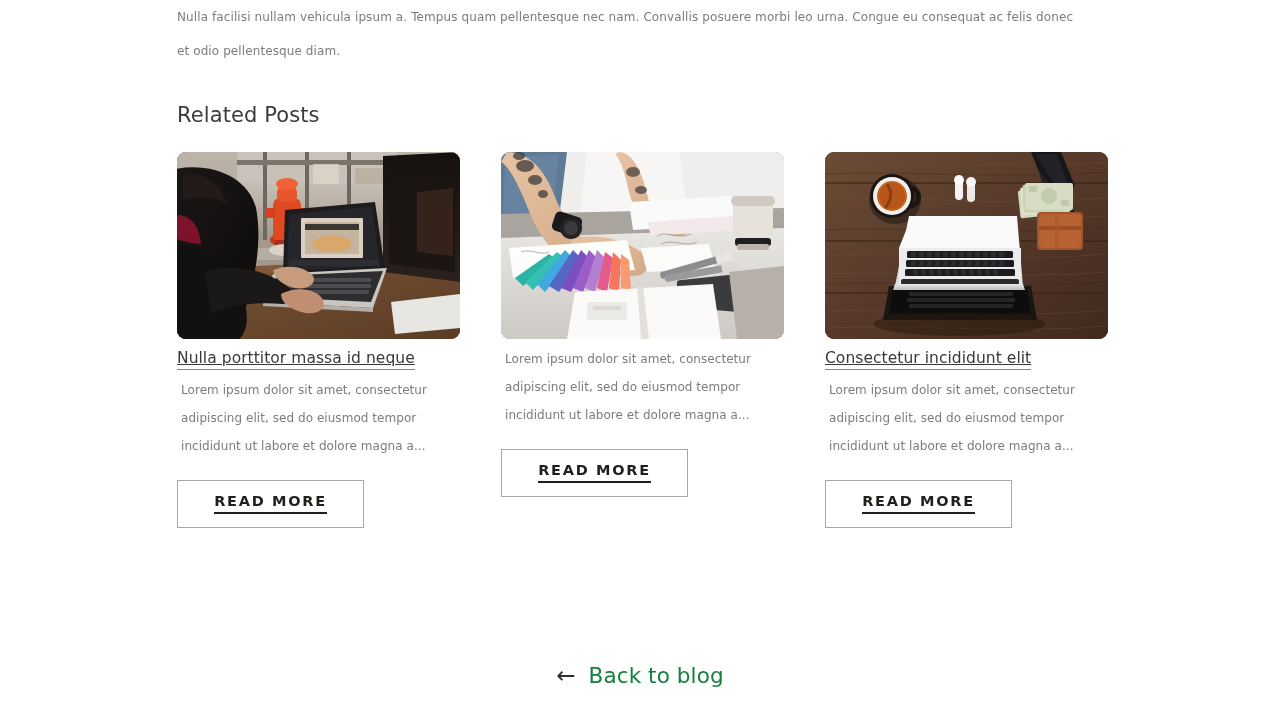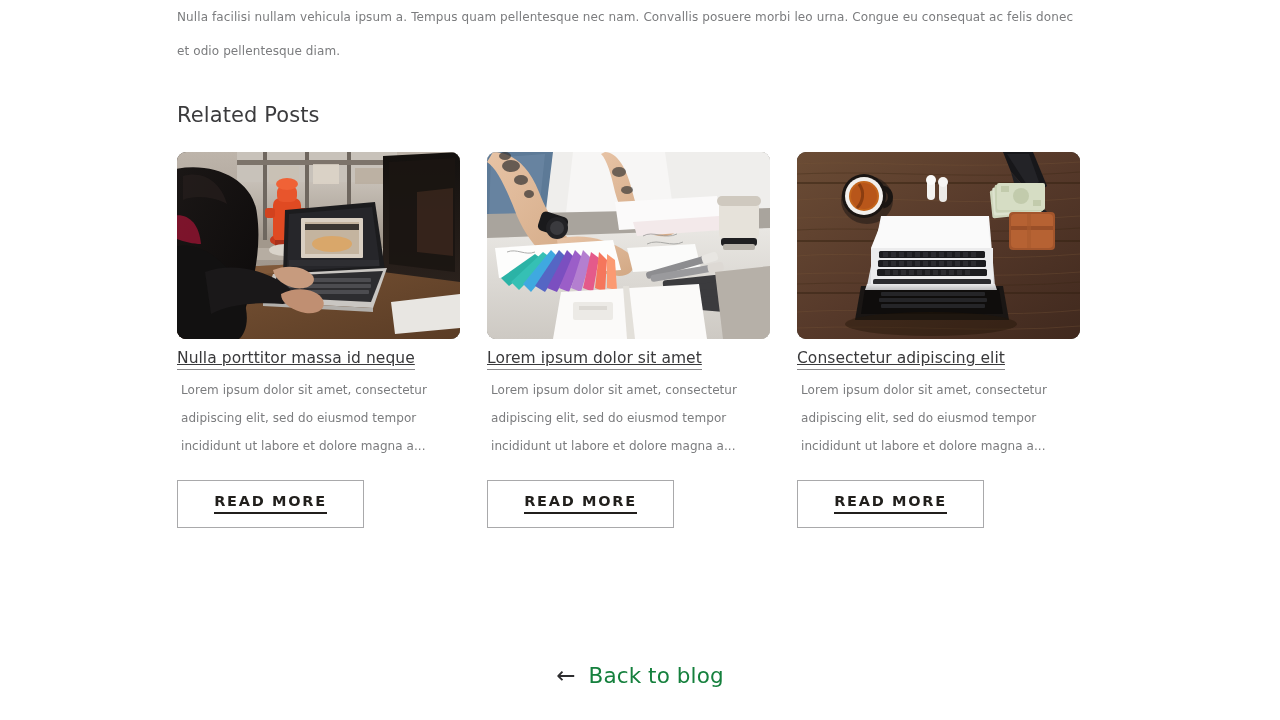--- a/index.html
+++ b/index.html
@@ -44,21 +44,21 @@
     color: #3b3b3d;
     letter-spacing: .1px;
   }
 
   
   .cards {
     position: absolute;
     top: 152px;
     left: 0;
     display: flex;
-    gap: 27px;
+    gap: 41px;
   }
   .card {
     width: 283px;
   }
   .card-thumb {
     width: 283px;
     height: 187px;
     border-radius: 9px;
     overflow: hidden;
     position: relative;
@@ -368,21 +368,20 @@
             </g>
 
             <path d="M74 140 L212 132 L220 187 L66 187 Z" fill="#fbfaf9"></path>
             <path d="M142 134 L148 187 L140 187 L136 134 Z" fill="#e3e0da"></path>
             <rect x="86" y="150" width="40" height="18" rx="2" fill="#eceae6"></rect>
             <rect x="92" y="154" width="28" height="4" fill="#dcd9d4"></rect>
 
             <path d="M228 120 L283 114 L283 187 L236 187 Z" fill="#b6b0a8"></path>
           </svg>
         </div>
-        <a class="card-title" href="#">Lorem ipsum dolor sit amet</a>
         <p class="card-excerpt">Lorem ipsum dolor sit amet, consectetur adipiscing elit, sed do eiusmod tempor incididunt ut labore et dolore magna a...</p>
         <button class="read-more">
           <span>READ MORE</span>
         </button>
       </div>
 
       <div class="card">
         <div class="card-thumb">
           <svg viewBox="0 0 283 187" preserveAspectRatio="xMidYMid slice">
             <defs>
@@ -521,21 +520,21 @@
                 <rect x="160" y="118" width="5" height="5"></rect>
                 <rect x="168" y="118" width="5" height="5"></rect>
               </g>
               <rect x="76" y="127" width="118" height="6" rx="2" fill="#2b2b2e"></rect>
               <path d="M70 132 L198 132 L200 138 L68 138 Z" fill="url(#i3base)"></path>
             </g>
 
             <ellipse cx="134" cy="172" rx="86" ry="12" fill="#241608" opacity=".45"></ellipse>
           </svg>
         </div>
-        <a class="card-title" href="#">Consectetur adipiscing elit</a>
+        <a class="card-title" href="#">Consectetur incididunt elit</a>
         <p class="card-excerpt">Lorem ipsum dolor sit amet, consectetur adipiscing elit, sed do eiusmod tempor incididunt ut labore et dolore magna a...</p>
         <button class="read-more">
           <span>READ MORE</span>
         </button>
       </div>
 
     </div>
   </div>
 
   <a class="back-link" href="#">

